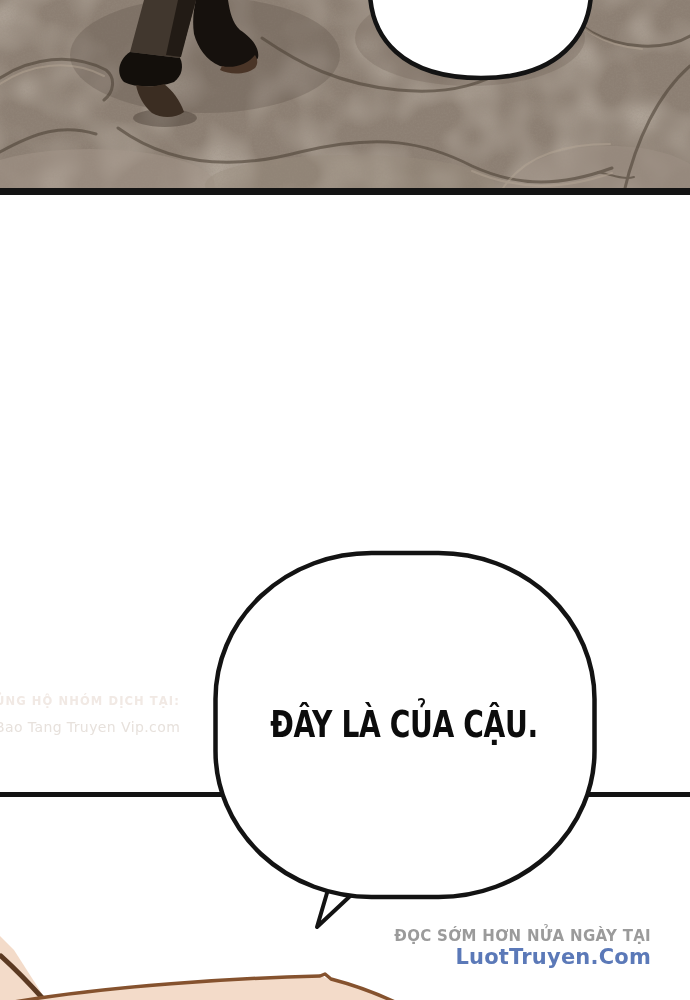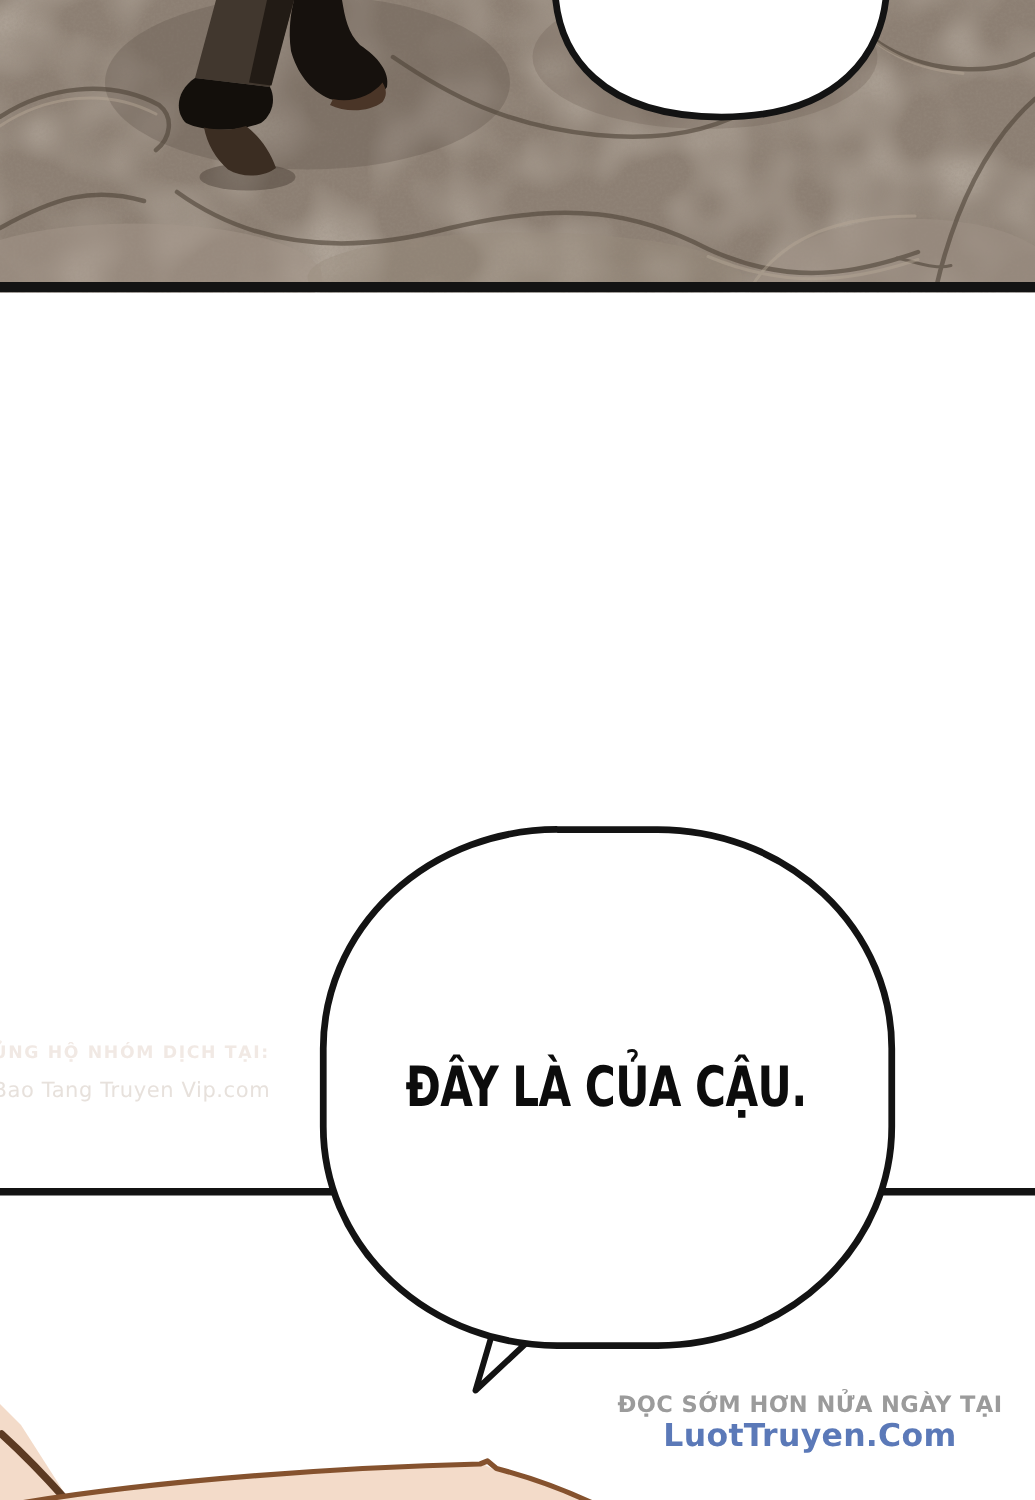--- a/index.html
+++ b/index.html
@@ -34,22 +34,22 @@
   }
   .left-watermark .lw1{
     font-weight:bold;font-size:11.5px;letter-spacing:1.1px;
     color:var(--left-wm-1,#f1e9e4);
   }
   .left-watermark .lw2{
     margin-top:12px;font-size:14px;letter-spacing:0.4px;
     color:var(--left-wm-2,#e7e1dc);
   }
   .site-watermark{
-    position:absolute;left:405px;top:928px;width:270px;
-    text-align:center;z-index:4;line-height:1.15;
+    position:absolute;left:381px;top:928px;width:270px;
+    text-align:right;z-index:4;line-height:1.15;
   }
   .site-watermark .wm-gray{
     font-weight:bold;font-size:15px;letter-spacing:0.3px;
     color:var(--watermark-gray,#9b9b9b);
   }
   .site-watermark .wm-blue{
     font-weight:bold;font-size:21px;letter-spacing:0.2px;
     color:var(--watermark-blue,#5b79b8);
   }
   .bottom-panel{

